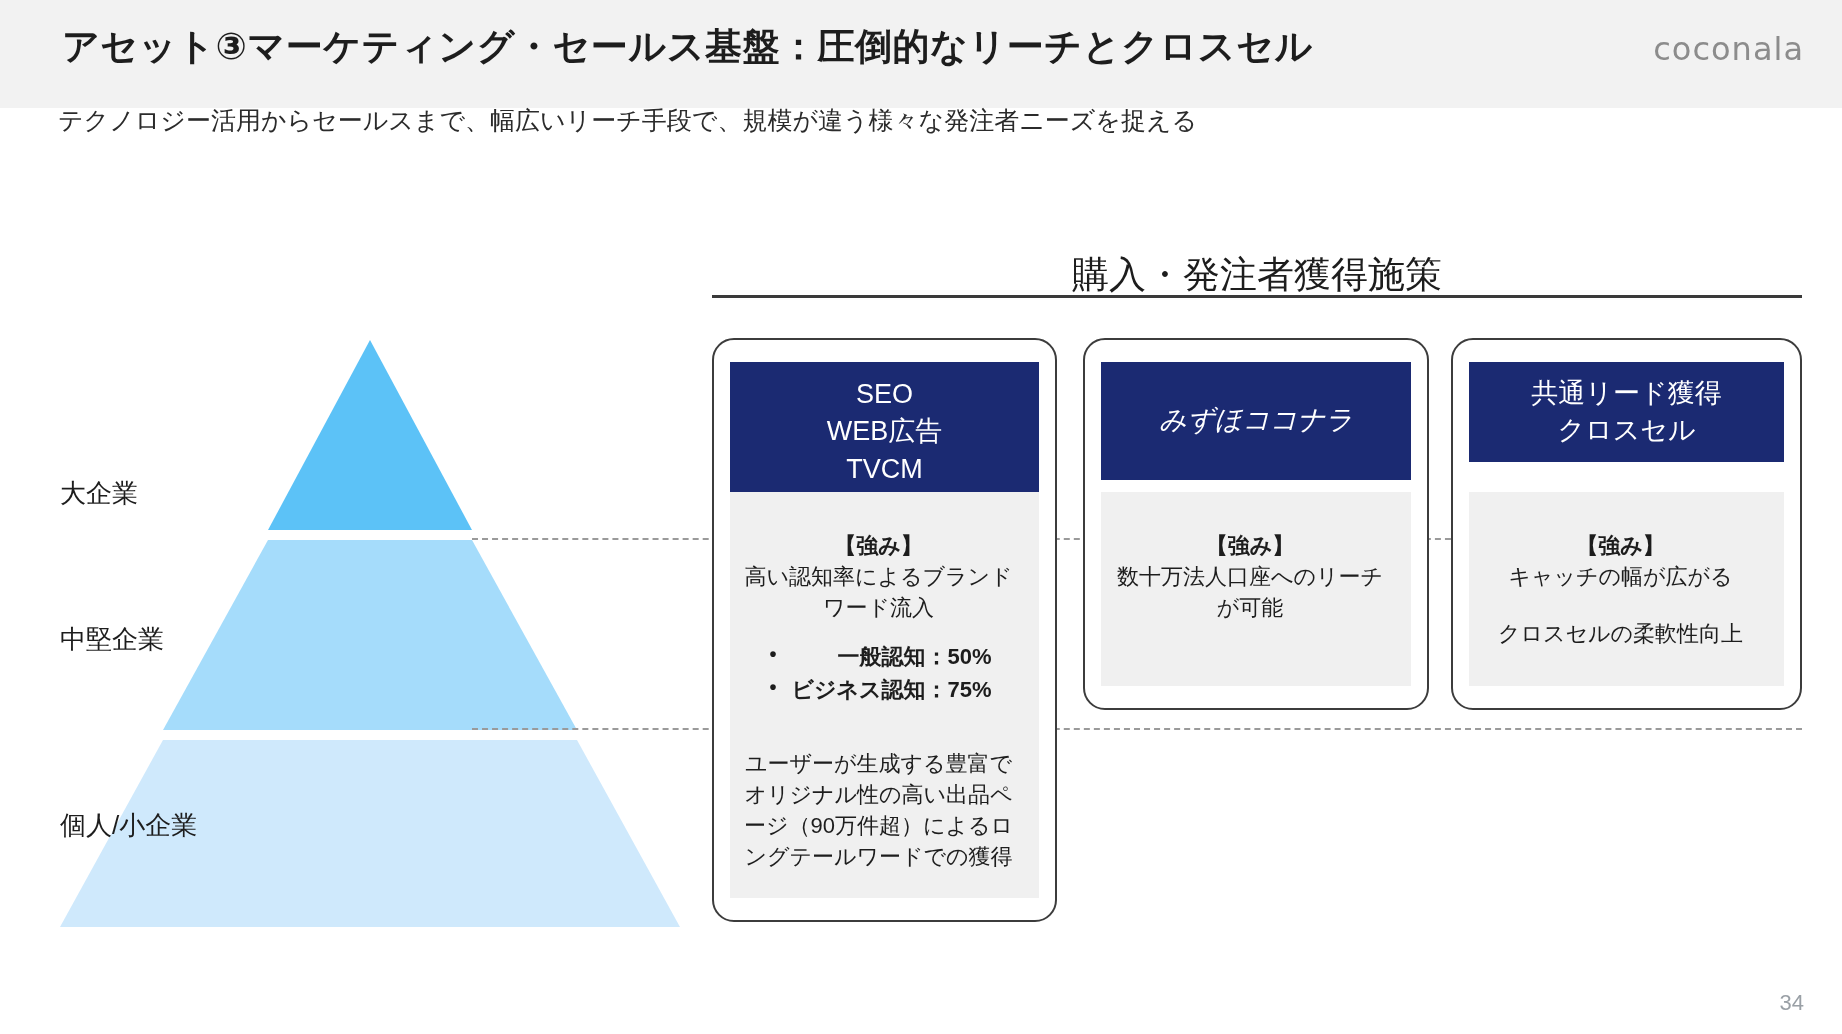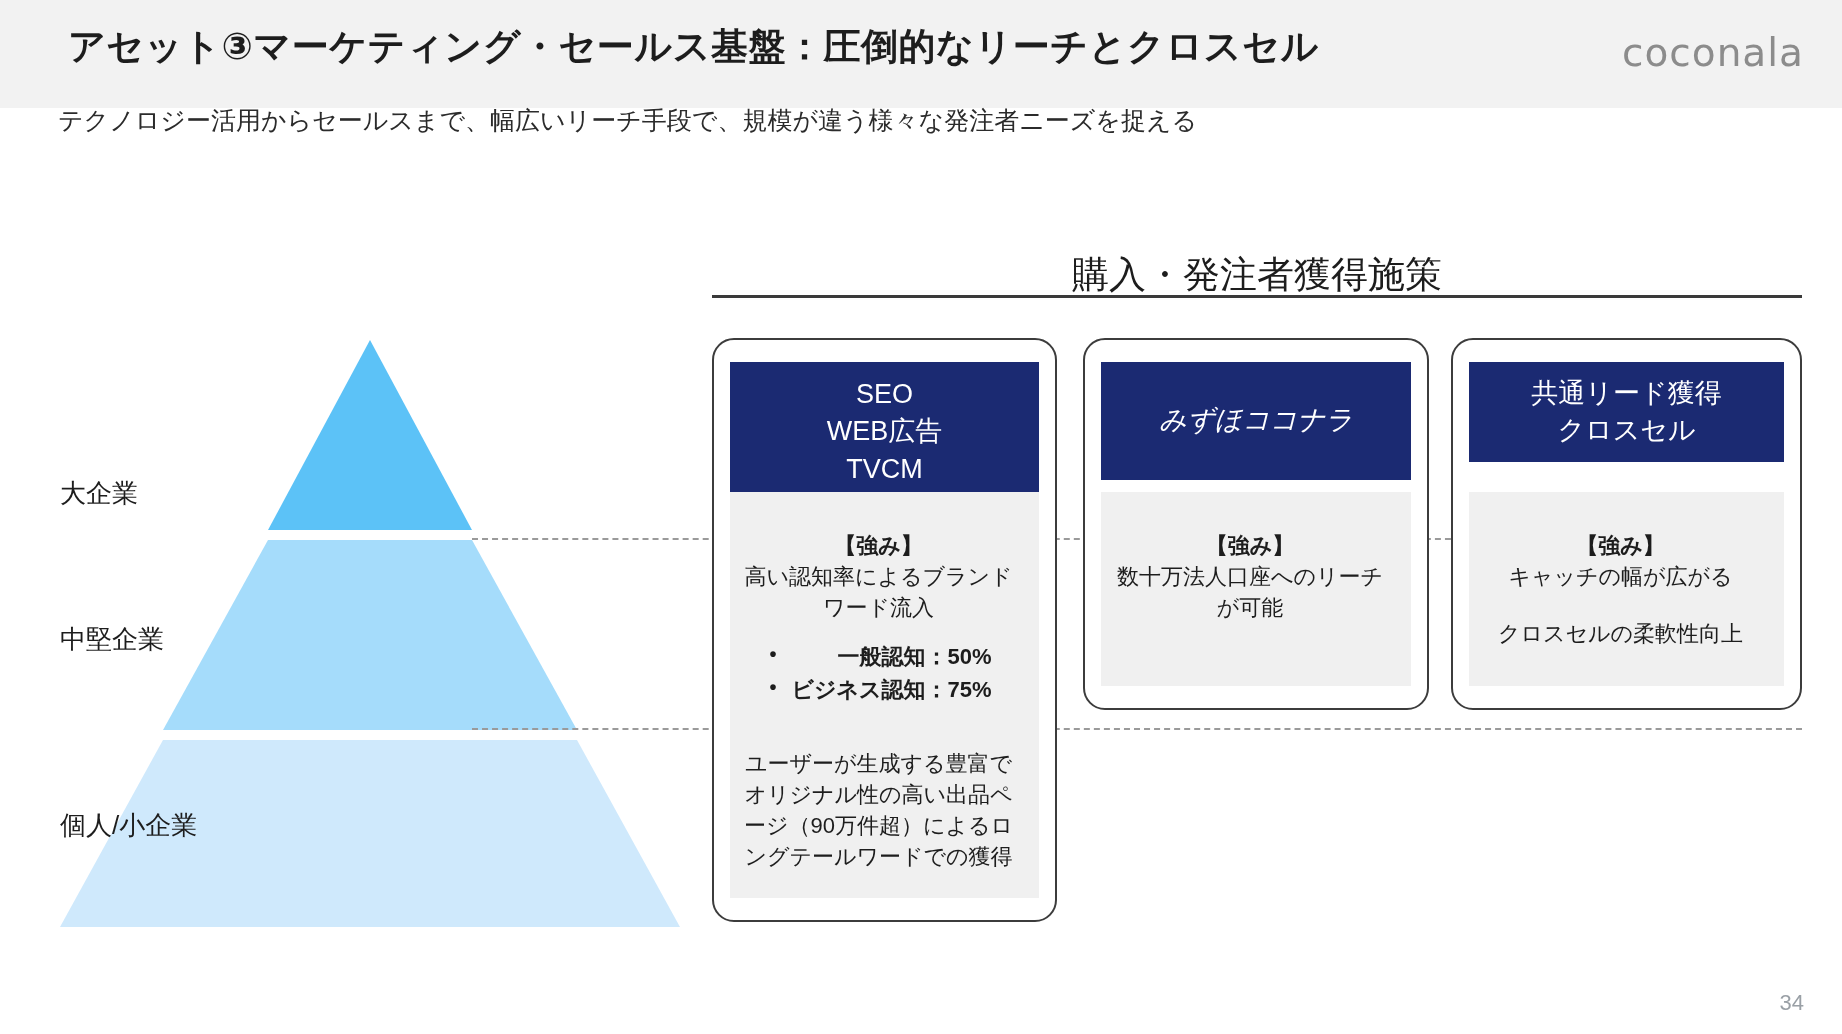--- a/index.html
+++ b/index.html
@@ -12,27 +12,27 @@
     position:relative;
   }
   #slide{position:relative;width:1842px;height:1034px;background:#fff;}
 
   
   .header-band{
     position:absolute;left:0;top:0;width:1842px;height:108px;
     background:#f2f2f2;
   }
   .slide-title{
-    position:absolute;left:68px;top:22px;
+    position:absolute;left:62px;top:22px;
     font-size:37px;font-weight:bold;letter-spacing:0.5px;
     color:#1d1d1d;white-space:nowrap;text-align:right;
   }
   .brand-logo{
     position:absolute;right:38px;top:30px;
-    font-size:39px;letter-spacing:1px;
+    font-size:32px;letter-spacing:1px;
     color:#8c8c8c;font-weight:500;
     font-family:"DejaVu Sans",sans-serif;
     text-align:center;
   }
 
   
   .subtitle{
     position:absolute;left:58px;top:104px;
     font-size:25px;color:#2b2b2b;white-space:nowrap;
   }

